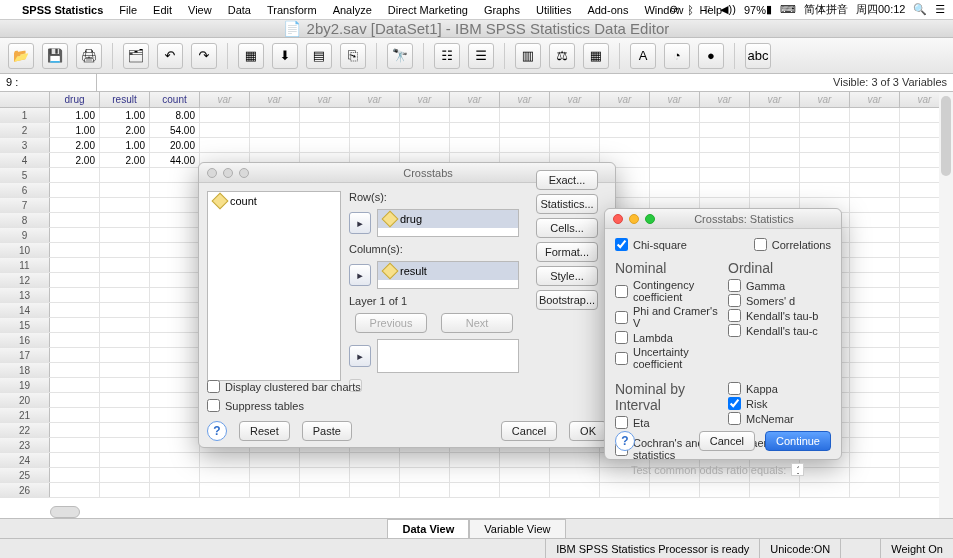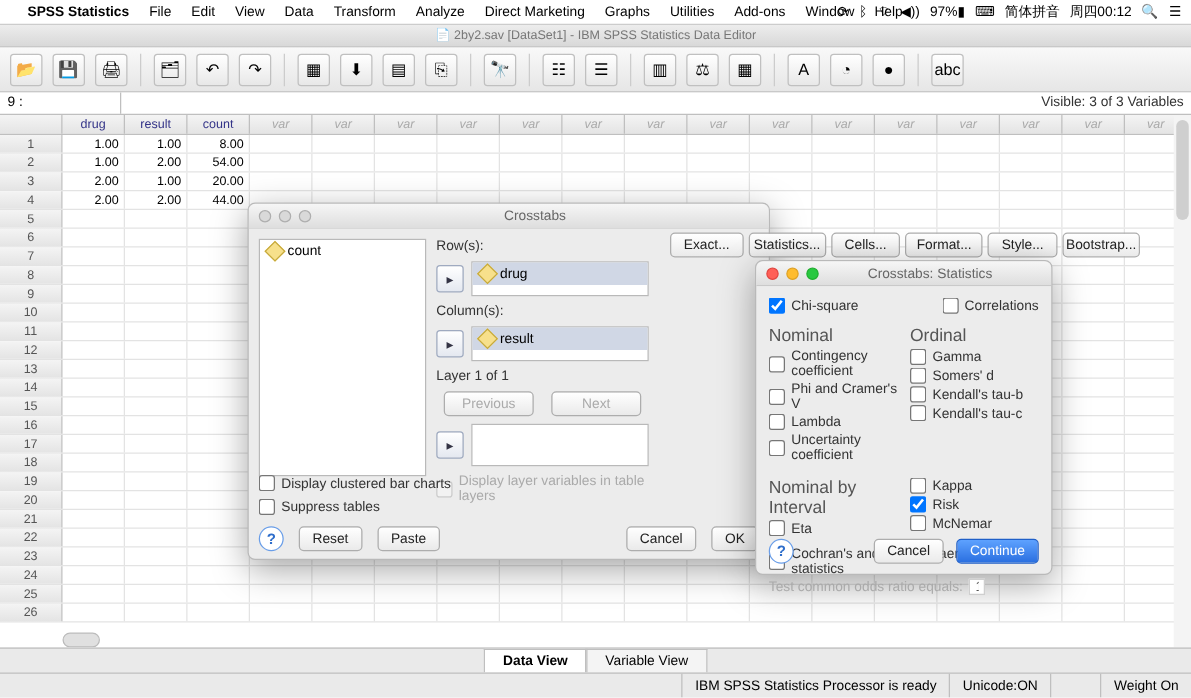--- a/index.html
+++ b/index.html
@@ -5,21 +5,21 @@
 * { margin: 0; padding: 0; box-sizing: border-box; font-family: -apple-system, "Helvetica Neue", Arial, sans-serif; }
 body { width: 953px; height: 558px; background: #ececec; font-size: 11px; position: relative; overflow: hidden; }
 
 .menubar { height: 20px; background: #fff; display: flex; align-items: center; padding: 0 8px; gap: 4px; border-bottom: 1px solid #ccc; position: relative; }
 .menubar .apple { font-size: 13px; margin-right: 4px; }
 .menubar .menu-item { padding: 2px 6px; cursor: default; }
 .menubar .app-name { font-weight: bold; }
 .menubar .right-status { position: absolute; right: 8px; display: flex; align-items: center; gap: 8px; font-size: 11px; }
 .menubar .right-status span { display: inline-flex; align-items: center; }
 
-.titlebar { height: 18px; background: linear-gradient(#ededed,#d8d8d8); text-align: center; font-size: 10px; color: #777; line-height: 18px; border-bottom: 1px solid #bfbfbf; }
+.titlebar { height: 18px; background: linear-gradient(#ededed,#d8d8d8); text-align: center; font-size: 15px; color: #777; line-height: 18px; border-bottom: 1px solid #bfbfbf; }
 
 .toolbar { height: 36px; background: linear-gradient(#f9f9f9,#e6e6e6); display: flex; align-items: center; padding: 0 8px; gap: 8px; border-bottom: 1px solid #bfbfbf; }
 .tb-btn { width: 26px; height: 26px; border: 1px solid #c0c0c0; border-radius: 3px; background: linear-gradient(#fff,#e8e8e8); display: inline-flex; align-items: center; justify-content: center; font-size: 13px; }
 .tb-sep { width: 1px; height: 26px; background: #ccc; margin: 0 2px; }
 
 .formula-row { height: 18px; background: #fff; display: flex; border-bottom: 1px solid #bfbfbf; }
 .formula-row .cellref { width: 97px; border-right: 1px solid #bfbfbf; padding: 2px 6px; font-size: 11px; }
 .formula-row .visible-label { margin-left: auto; padding: 2px 6px; color: #333; font-size: 11px; }
 
 .grid-area { position: absolute; top: 92px; left: 0; right: 0; bottom: 40px; background: #fff; overflow: hidden; }
@@ -65,21 +65,21 @@
 .midcol { width: 170px; display: flex; flex-direction: column; gap: 6px; }
 .midcol label { font-size: 11px; color: #333; }
 .midcol .listbox { border: 1px solid #b9b9b9; background: #fff; height: 28px; }
 .midcol .listbox .var-item { padding: 3px 6px; background: #d0d7e5; display: flex; align-items: center; gap: 4px; }
 .arrowbtn { width: 22px; height: 22px; border: 1px solid #9faac0; border-radius: 3px; background: linear-gradient(#fff,#e4e8f0); display: flex; align-items: center; justify-content: center; font-size: 11px; color: #334; }
 .rowpair { display: flex; align-items: center; gap: 6px; }
 .layer-buttons { display: flex; gap: 14px; justify-content: center; }
 .layer-buttons .btn { width: 72px; }
 .layer-box { border: 1px solid #b9b9b9; background: #fff; height: 34px; }
 
-.rightcol-btns { position: absolute; left: 536px; top: 186px; width: 76px; display: flex; flex-direction: row; gap: 4px; z-index: 5; }
+.rightcol-btns { position: absolute; left: 536px; top: 170px; width: 76px; display: flex; flex-direction: column; gap: 4px; z-index: 5; }
 .rightcol-btns .btn { width: 62px; font-size: 11px; }
 
 .btn { height: 20px; padding: 0 10px; border: 1px solid #adadad; border-radius: 4px; background: linear-gradient(#fff,#eaeaea); font-size: 11px; display: inline-flex; align-items: center; justify-content: center; color: #222; }
 .btn.primary { background: linear-gradient(#5ea2ff,#2a6fe0); color: #fff; border-color: #1f5fc8; }
 .btn.disabled { color: #aaa; }
 
 .checkrow { display: flex; align-items: center; gap: 5px; font-size: 11px; color: #333; padding: 1px 0; }
 .checkrow input { width: 13px; height: 13px; }
 .checkrow.disabled { color: #aaa; }
 
@@ -799,21 +799,20 @@
       <div class="layer-buttons">
         <span class="btn disabled">Previous</span>
         <span class="btn disabled">Next</span>
       </div>
       <div class="rowpair">
         <span class="arrowbtn">▸</span>
         <div class="layer-box" style="flex:1"></div>
       </div>
       <div class="mid-disabled-row">
         <input type="checkbox" disabled="" style="">
-        <span>Display layer variables in table layers</span>
       </div>
     </div>
   </div>
   <div class="bottom-panel">
     <div class="checkrow">
         <input type="checkbox" style="">
         <span>Display clustered bar charts</span>
       </div>
     <div class="checkrow">
         <input type="checkbox" style="">
@@ -913,21 +912,21 @@
         <div class="checkrow">
             <input type="checkbox" style="">
             <span>McNemar</span>
           </div>
       </div>
     </div>
     <div class="checkrow" style="margin-top:6px;">
         <input type="checkbox" style="">
         <span>Cochran's and Mantel-Haenszel statistics</span>
       </div>
-    <div class="checkrow disabled" style="">
+    <div class="checkrow disabled" style="margin-left:16px;">
       <span>Test common odds ratio equals:</span>
       <input class="odds-input" disabled="" value="1" style="">
     </div>
   </div>
   <div class="stats-footer">
     <span class="help-circle">?</span>
     <span class="btn">Cancel</span>
     <span class="btn primary">Continue</span>
   </div>
 </div>

